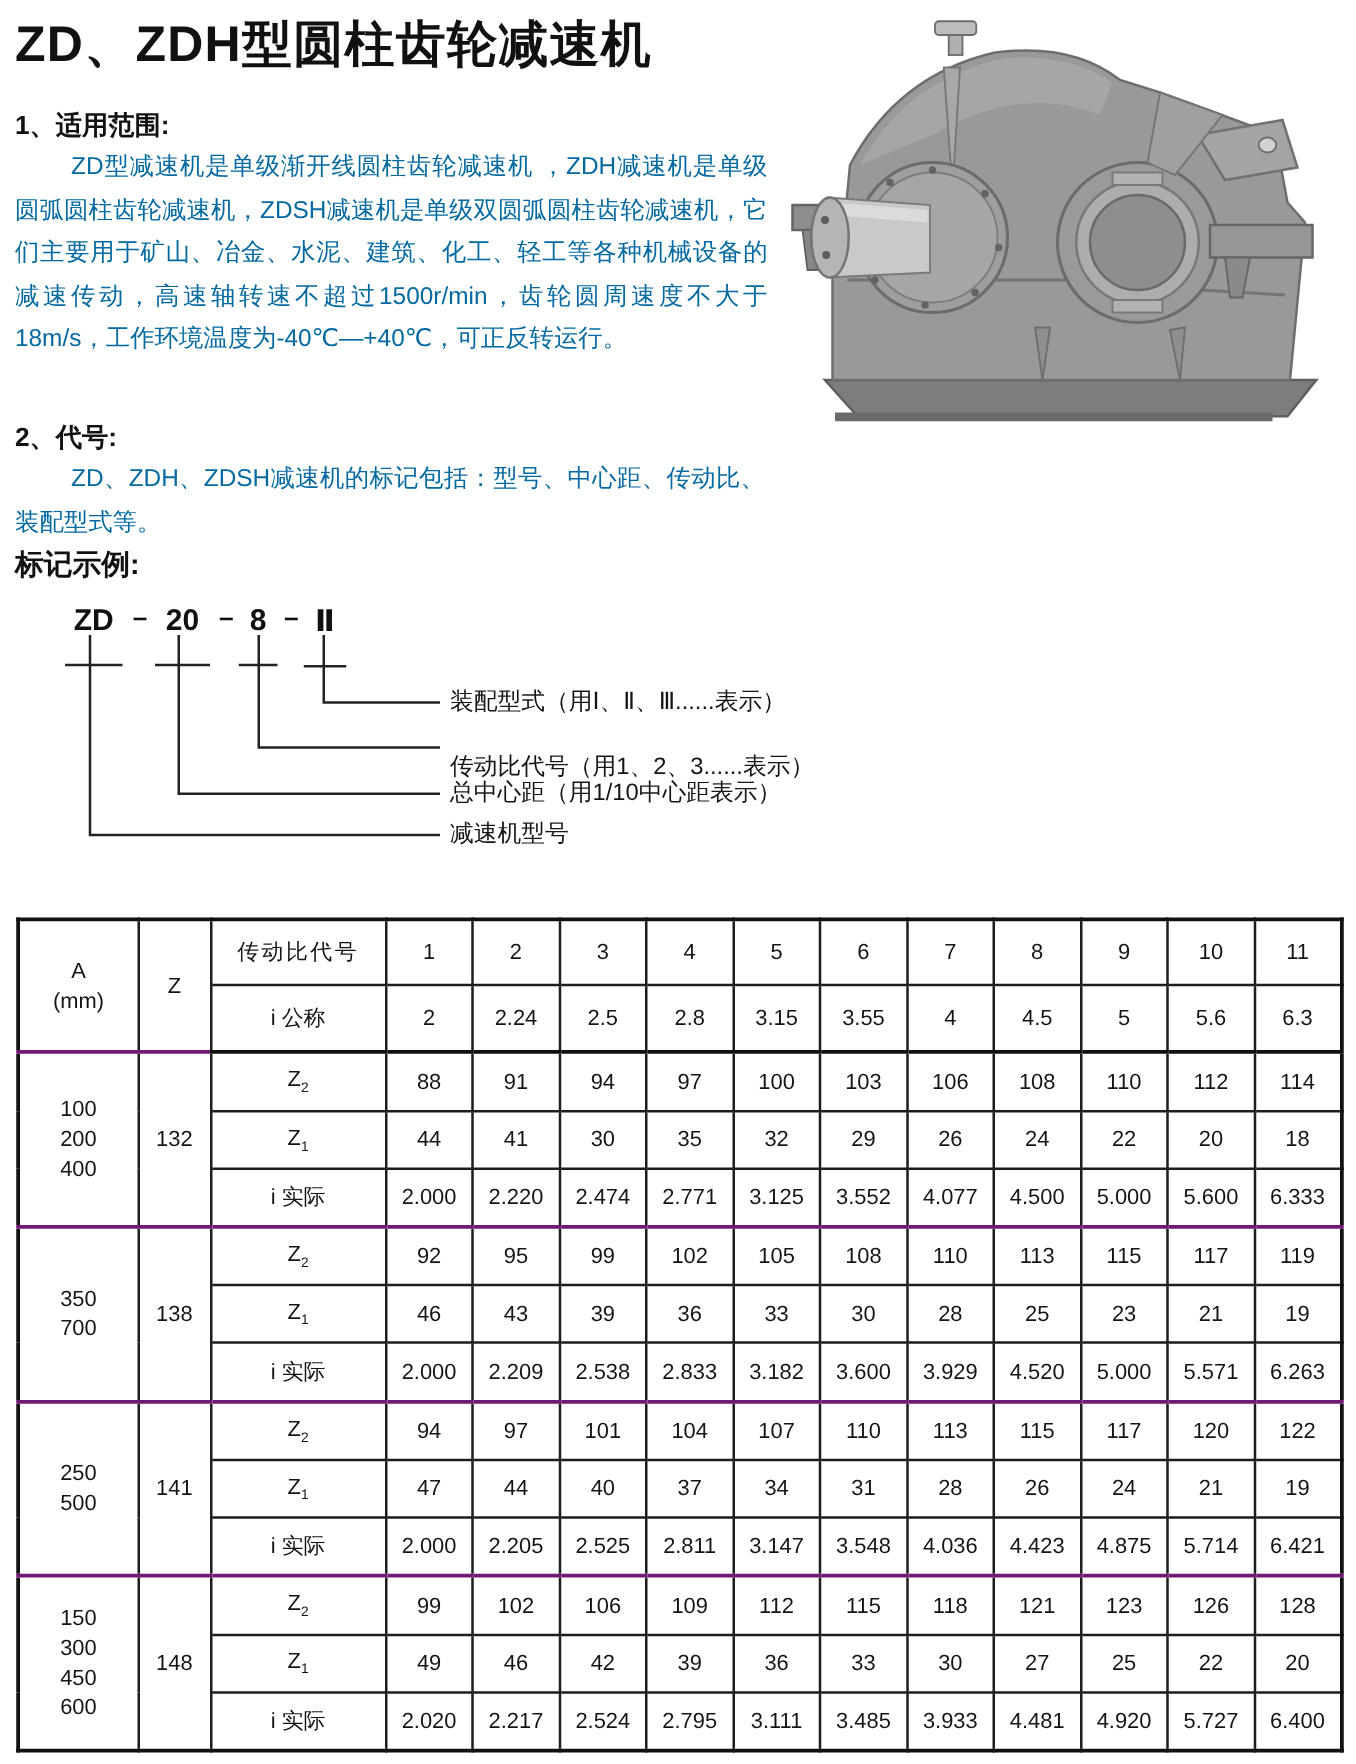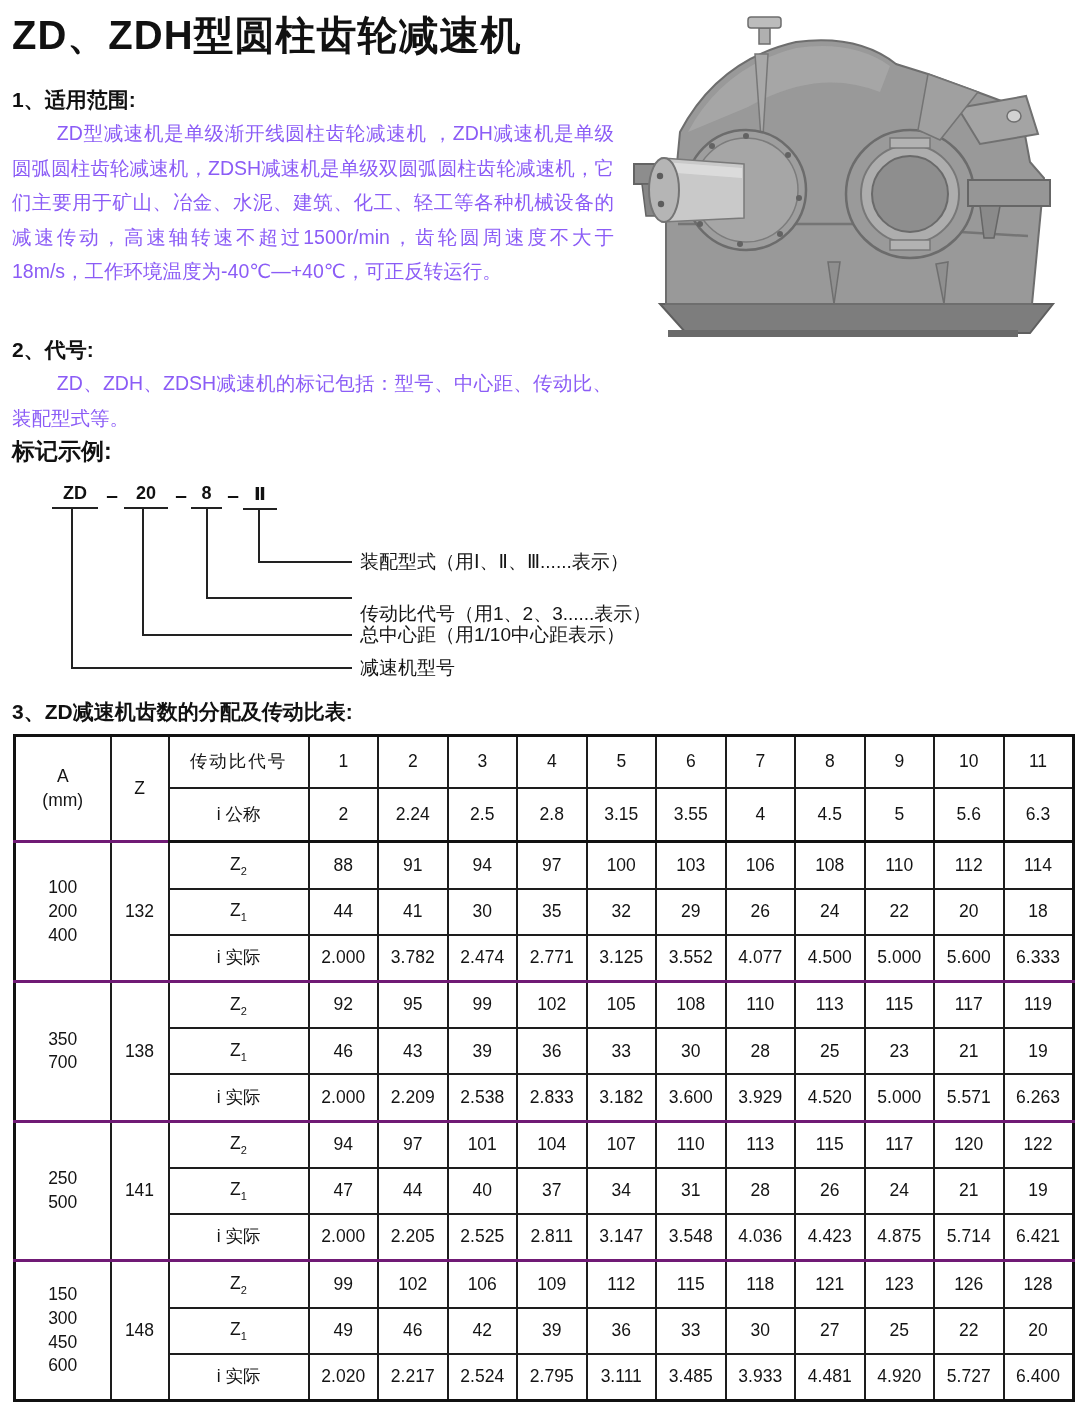--- a/index.html
+++ b/index.html
@@ -3,31 +3,31 @@
 <meta charset="utf-8">
 <style>
   html,body{margin:0;padding:0;background:#ffffff;}
   .page{
     position:relative;width:1085px;height:1411px;background:#ffffff;
     font-family:"Liberation Sans","DejaVu Sans",sans-serif;color:#111;overflow:hidden;
   }
   .abs{position:absolute;}
   .doc-title{left:12px;top:8px;font-size:40px;font-weight:bold;letter-spacing:1px;white-space:nowrap;}
   .sec-head{font-size:21px;font-weight:bold;white-space:nowrap;}
-  .para{font-size:19.5px;line-height:34.5px;text-align:justify;text-indent:2.3em;color:#8b5cf6;}
+  .para{font-size:19.5px;line-height:34.5px;text-align:justify;text-indent:2.3em;color:#0369a1;}
   #p1{left:12px;top:116px;width:602px;}
   #h1{left:12px;top:86px;}
   #h2{left:12px;top:336px;}
   #p2{left:12px;top:366px;width:600px;}
   #hmark{left:12px;top:436px;font-size:23px;}
   #h3{left:12px;top:698px;}
 
   
-  .tok{position:absolute;top:483px;font-size:18px;font-weight:600;text-align:center;
-       border-bottom:2px solid #222;padding-bottom:3px;}
+  .tok{position:absolute;top:483px;font-size:24px;font-weight:600;text-align:center;
+       border-bottom:2px solid #222;padding-bottom:20px;}
   .dash{position:absolute;top:483px;font-size:21px;font-weight:600;text-align:center;}
   .mark-label{position:absolute;left:360px;font-size:19px;line-height:22px;white-space:nowrap;color:#151515;text-align:right;}
 
   
   #ratio-table{
     position:absolute;left:13px;top:734px;width:1059px;height:668px;
     border-collapse:collapse;table-layout:fixed;border:3px solid #111;
   }
   #ratio-table td{
     border:2px solid #1d1d1d;text-align:center;vertical-align:middle;
@@ -129,21 +129,20 @@
         <polyline points="72,3 72,163 352,163"></polyline>
       </g>
     </svg>
 
     <div class="mark-label" style="top:551px;">装配型式（用Ⅰ、Ⅱ、Ⅲ......表示）</div>
     <div class="mark-label" style="top:587px;margin-top:16px;">传动比代号（用1、2、3......表示）</div>
     <div class="mark-label" style="top:624px;">总中心距（用1/10中心距表示）</div>
     <div class="mark-label" style="top:657px;">减速机型号</div>
   </div>
 
-  <div id="h3" class="abs sec-head">3、ZD减速机齿数的分配及传动比表:</div>
 
   <table id="ratio-table">
     <colgroup>
       <col style="width:96px">
         <col style="width:58px">
         <col style="width:140px">
       <col span="11" style="width:69.5px">
     </colgroup>
     <tbody id="ratio-tbody">
         <tr class="h1">
@@ -202,21 +201,21 @@
           <td>29</td>
           <td>26</td>
           <td>24</td>
           <td>22</td>
           <td>20</td>
           <td>18</td>
         </tr>
         <tr class="g">
           <td>i 实际</td>
           <td>2.000</td>
-          <td>3.782</td>
+          <td>2.220</td>
           <td>2.474</td>
           <td>2.771</td>
           <td>3.125</td>
           <td>3.552</td>
           <td>4.077</td>
           <td>4.500</td>
           <td>5.000</td>
           <td>5.600</td>
           <td>6.333</td>
         </tr>

